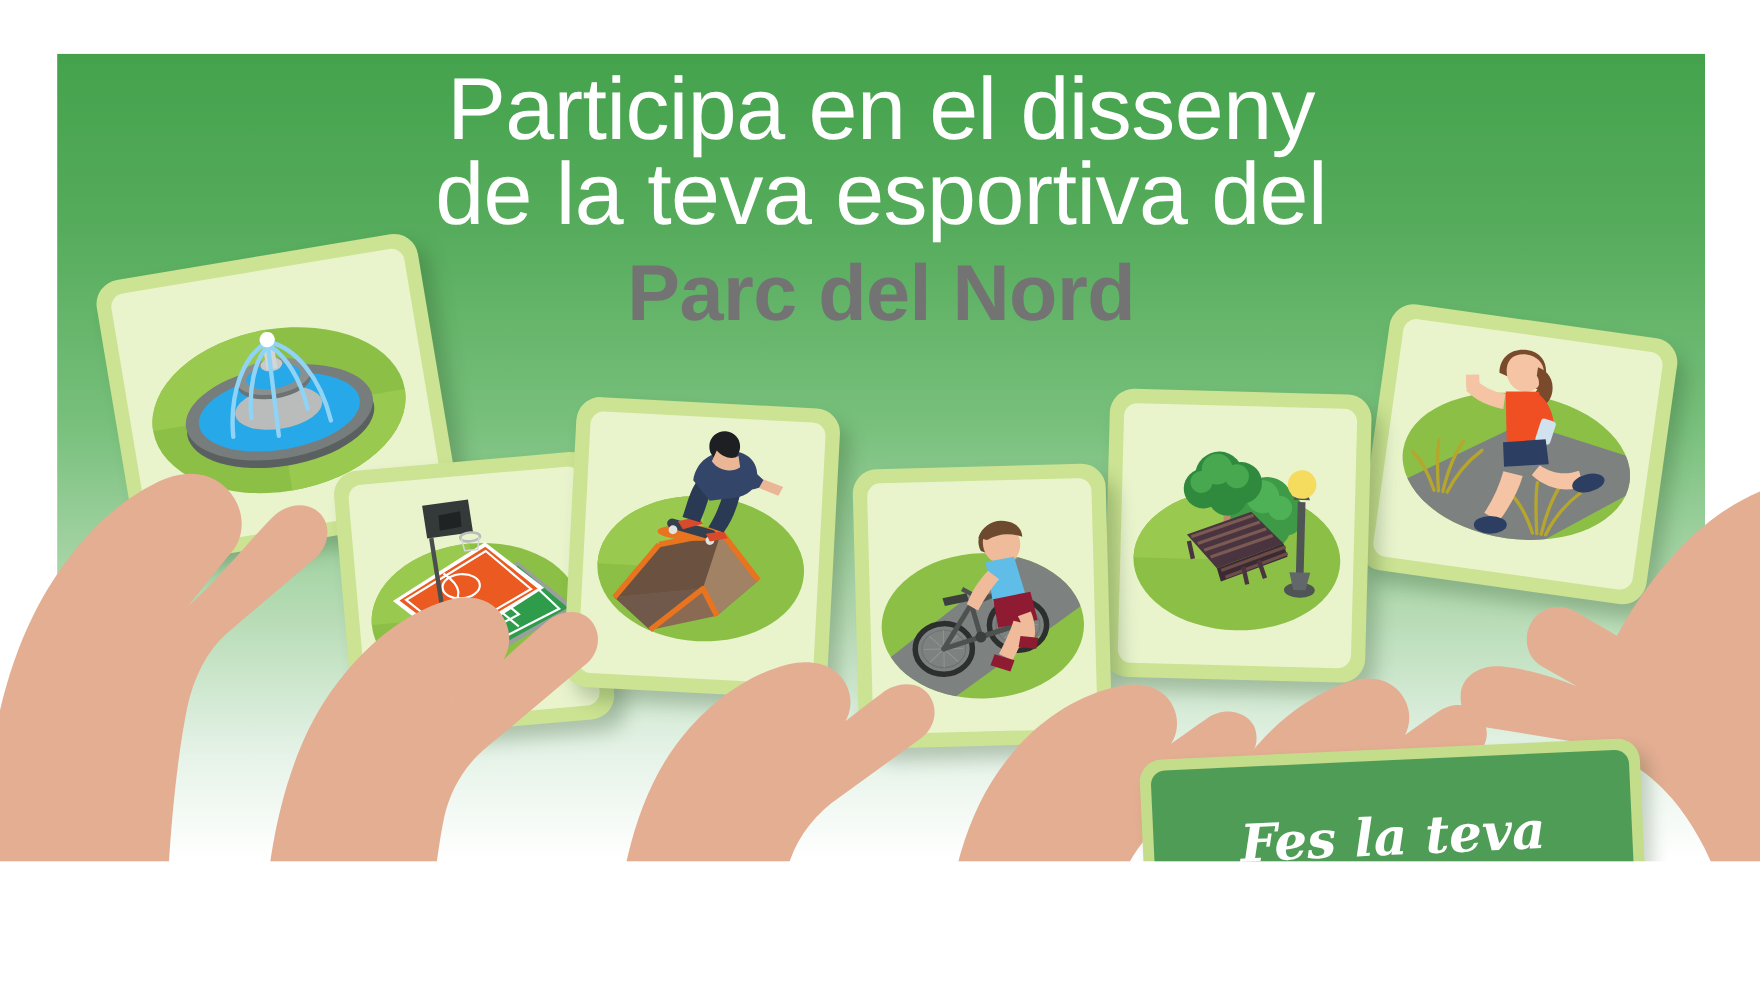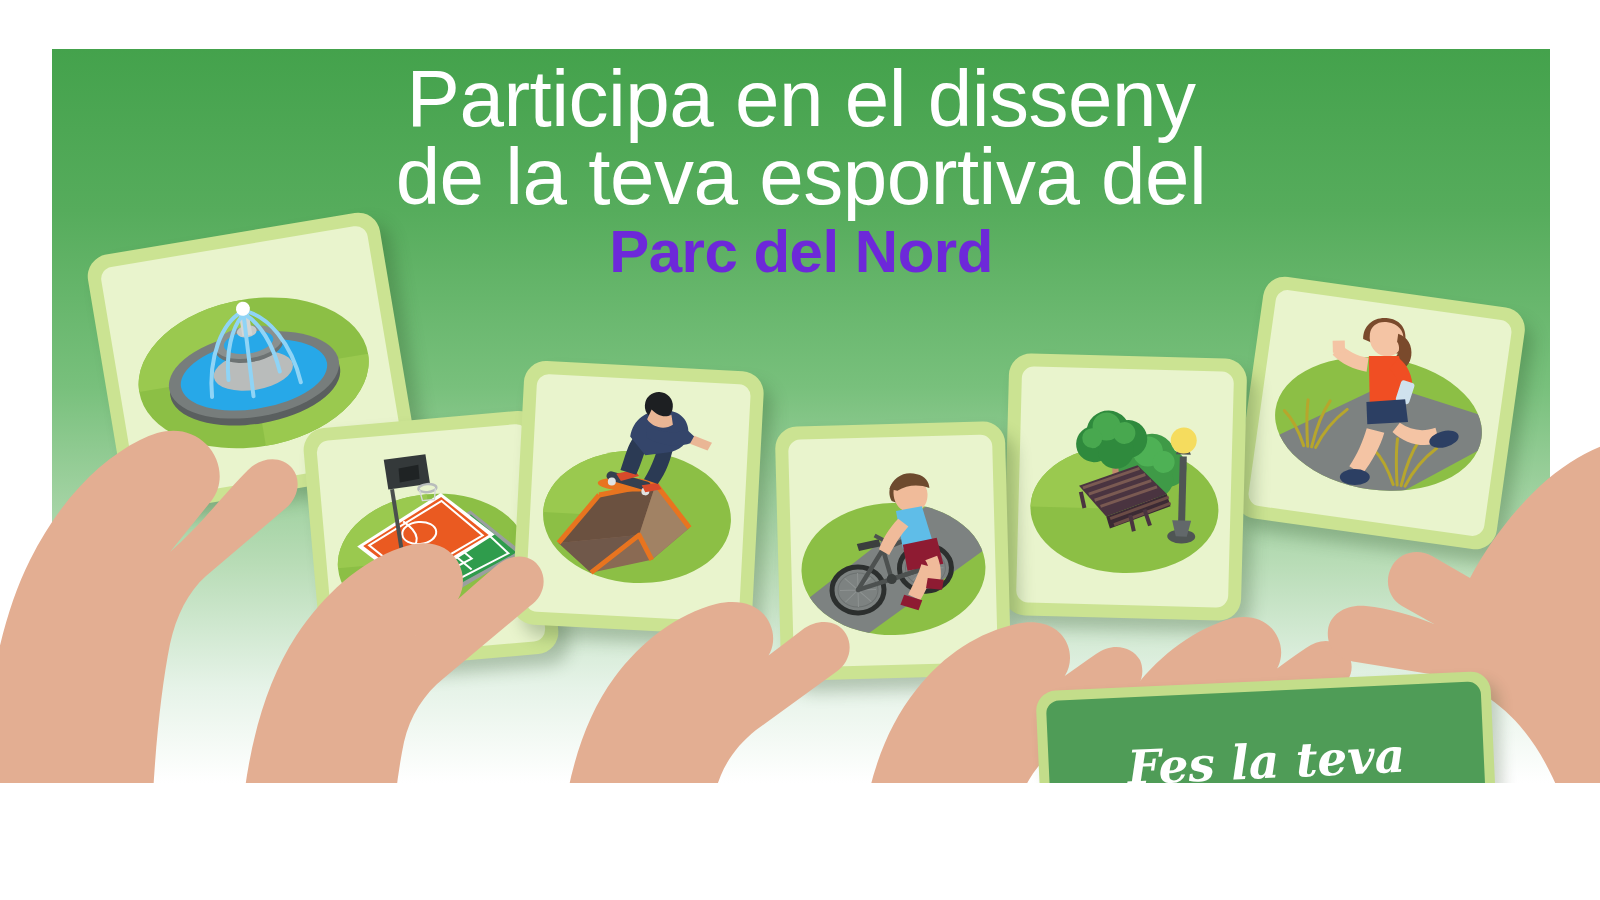--- a/index.html
+++ b/index.html
@@ -9,22 +9,22 @@
 
   
   .panel{position:absolute;left:52px;top:49px;width:1498px;height:734px;
          background:linear-gradient(180deg,#44a24c 0%,#56ac5c 22%,#78c07c 46%,#b8dcb6 70%,#e6f3e8 87%,#ffffff 100%);}
 
   
   .headline{position:absolute;left:52px;top:60px;width:1498px;text-align:center;
             line-height:0.97;z-index:40;pointer-events:none;}
   .h-l1,.h-l2{display:block;color:#ffffff;font-size:80px;font-weight:400;
               letter-spacing:-0.5px;}
-  .h-l3{display:block;color:#6d28d9;font-size:60px;font-weight:700;
-        letter-spacing:-0.5px;margin-top:8px;}
+  .h-l3{display:block;color:#737373;font-size:72px;font-weight:700;
+        letter-spacing:-0.5px;margin-top:18px;}
 
   
   .card{position:absolute;border-radius:22px;background:#cbe392;
         padding:13px;box-sizing:border-box;
         box-shadow:10px 12px 16px rgba(40,70,30,.26);}
   .card-inner{width:100%;height:100%;border-radius:12px;background:#e9f4cd;
               overflow:hidden;position:relative;}
   .card svg{display:block;width:100%;height:100%;}
 
   .c1{left:104px;top:232px;width:296px;height:262px;transform:rotate(-9.5deg);z-index:12;}

